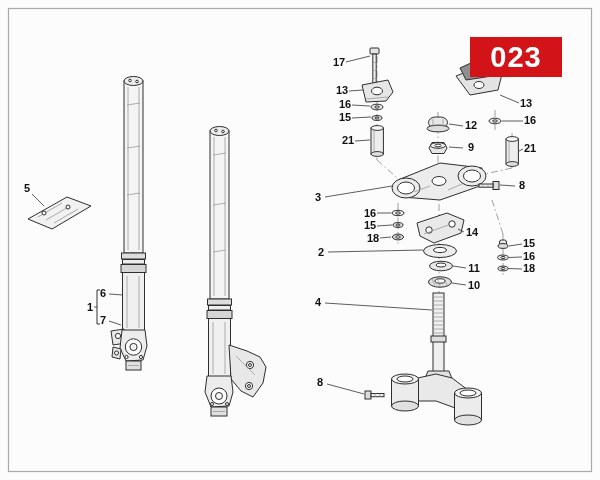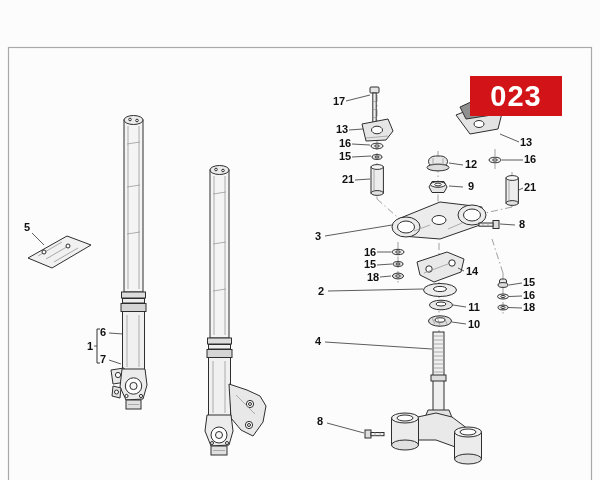--- a/index.html
+++ b/index.html
@@ -1,16 +1,16 @@
 <!DOCTYPE html>
 <html><head>
 <meta charset="utf-8">
 <style>
   html,body{margin:0;padding:0;background:#fcfcfc;width:600px;height:480px;overflow:hidden;}
-  .stage{position:relative;width:600px;height:416px;font-family:"Liberation Sans",sans-serif;margin-top:39px;}
+  .stage{position:relative;width:600px;height:416px;font-family:"Liberation Sans",sans-serif;}
   svg{position:absolute;left:0;top:0;}
   .frame-border{fill:none;stroke:#a9a9a9;stroke-width:1.2;}
   .badge-box{fill:#d21418;}
   .badge-text{font-family:"Liberation Sans",sans-serif;font-size:29px;font-weight:bold;fill:#ffffff;text-anchor:middle;letter-spacing:1px;}
   .lbl{font-family:"Liberation Sans",sans-serif;font-size:11px;font-weight:bold;fill:#111;text-anchor:middle;}
   .ld{stroke:#333;stroke-width:0.8;}
   .axis{stroke:#888;stroke-width:0.8;stroke-dasharray:7 3 1.5 3;fill:none;}
   .part *{stroke:#2e2e2e;stroke-width:1;}
   .part .detail{stroke:#9a9a9a;stroke-width:0.8;}
   .part .hatch{stroke:#8a8a8a;stroke-width:0.7;}

